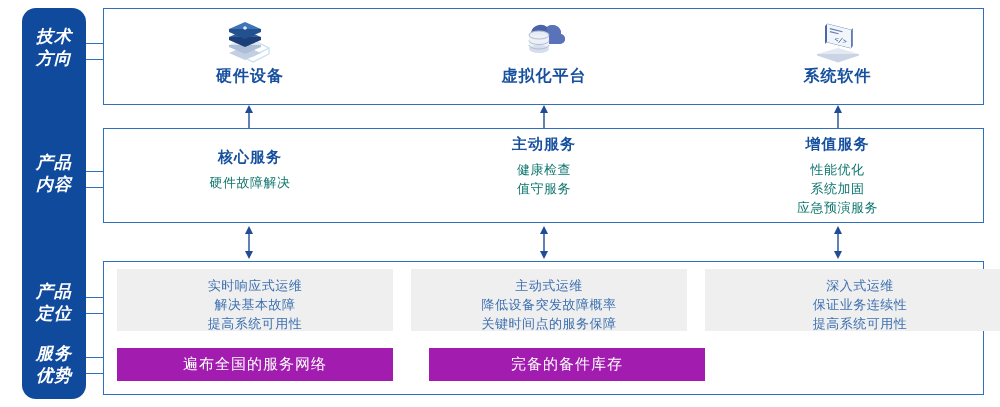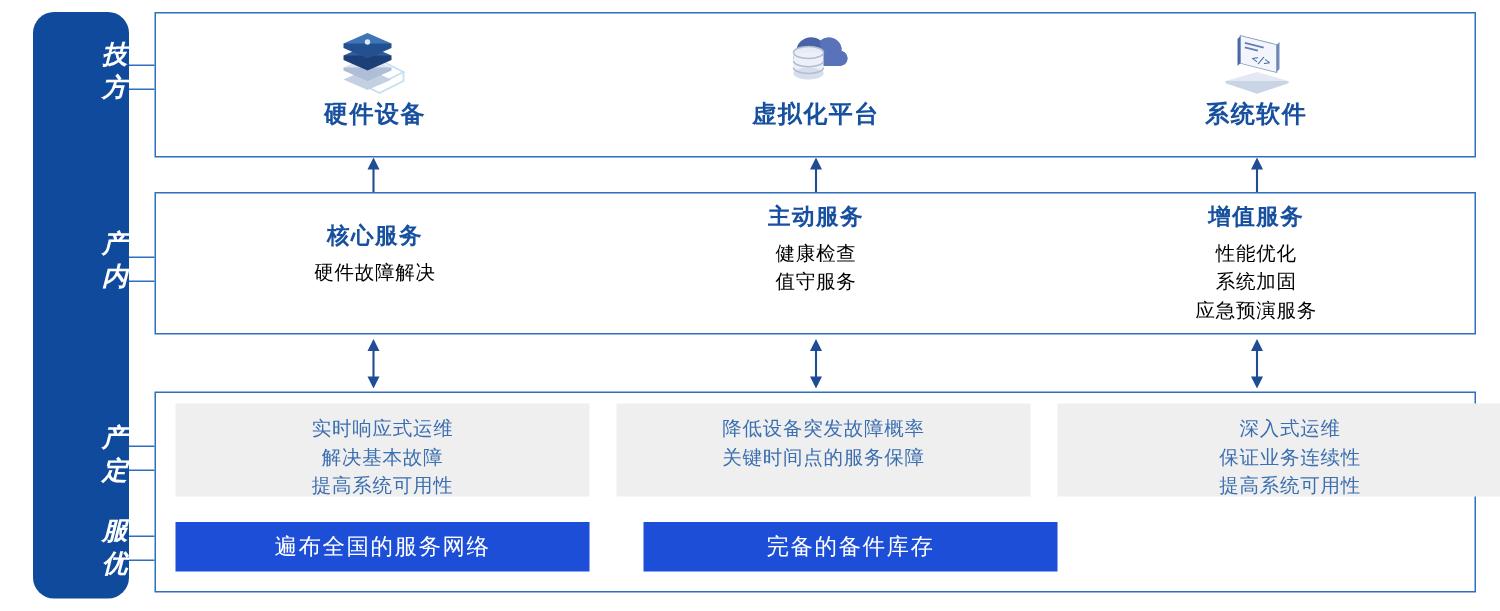--- a/index.html
+++ b/index.html
@@ -34,21 +34,20 @@
     position: absolute;
     left: 22px;
     width: 64px;
     color: #ffffff;
     font-style: italic;
     font-weight: bold;
     font-size: 17px;
     line-height: 22px;
     text-align: center;
     letter-spacing: 1px;
-    padding-left: 32px;
   }
   .rail-label span { display: block; }
 
   
   .connector {
     position: absolute;
     background: #2E6FC0;
     height: 1px;
   }
 
@@ -89,24 +88,23 @@
   }
   .content-title {
     font-size: 15px;
     font-weight: bold;
     color: #17509E;
     letter-spacing: 1px;
     margin-bottom: 6px;
   }
   .content-item {
     font-size: 13px;
-    color: #000000;
+    color: #0f766e;
     line-height: 19px;
     letter-spacing: 0.5px;
-    font-family: Liberation Mono, monospace;
   }
 
   
   .arrow-wrap { position: absolute; }
 
   
   .pos-card {
     position: absolute;
     top: 269px;
     height: 62px;
@@ -120,21 +118,21 @@
     color: #3C6FB0;
     line-height: 19px;
     letter-spacing: 0.5px;
   }
 
   
   .adv-bar {
     position: absolute;
     top: 348px;
     height: 33px;
-    background: #1d4ed8;
+    background: #a21caf;
     color: #ffffff;
     font-size: 15px;
     letter-spacing: 1px;
     display: flex;
     align-items: center;
     justify-content: center;
     box-sizing: border-box;
   }
 </style>
 </head>
@@ -292,20 +290,21 @@
 
   <div class="section-box" id="box-bottom"></div>
 
   <div class="pos-card" style="left:117px; width:276px;">
     <div class="pos-line">实时响应式运维</div>
     <div class="pos-line">解决基本故障</div>
     <div class="pos-line">提高系统可用性</div>
   </div>
 
   <div class="pos-card" style="left:411px; width:276px;">
+    <div class="pos-line">主动式运维</div>
     <div class="pos-line">降低设备突发故障概率</div>
     <div class="pos-line">关键时间点的服务保障</div>
   </div>
 
   <div class="pos-card" style="left:705px; width:310px;">
     <div class="pos-line">深入式运维</div>
     <div class="pos-line">保证业务连续性</div>
     <div class="pos-line">提高系统可用性</div>
   </div>
 

